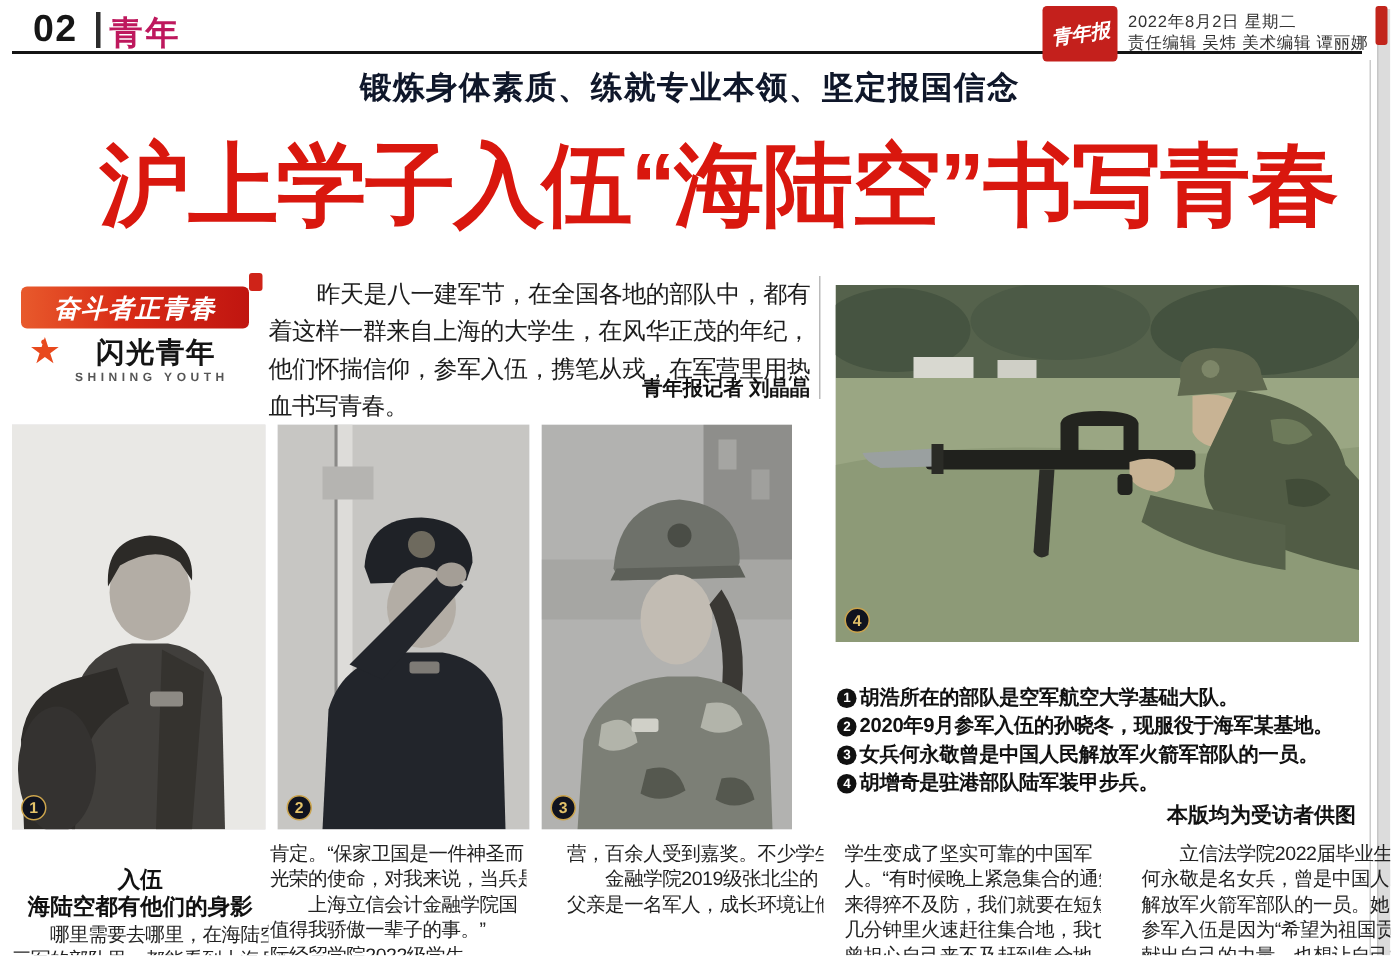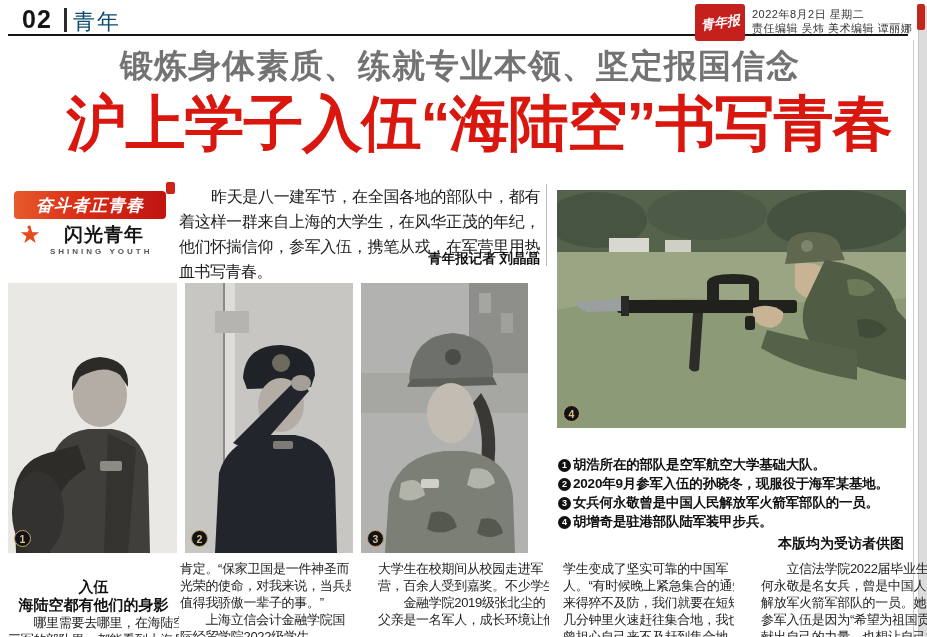--- a/index.html
+++ b/index.html
@@ -10,33 +10,33 @@
   
   .edge-strip { position:absolute; top:6px; right:0; width:9px; height:631px;
     background:#dcdcdc; border-left:1px solid #c6c6c6; }
   .red-tab { position:absolute; top:4px; right:2px; width:8px; height:26px;
     background:#c2251c; border-radius:2px; }
   .right-rule { position:absolute; top:40px; right:13px; width:1px; height:597px; background:#cccccc; }
 
   
   .page-num { position:absolute; left:22px; top:5px; font-size:25px; font-weight:800; color:#161616; letter-spacing:1px;}
   .hdr-divider { position:absolute; left:64px; top:8px; width:3px; height:24px; background:#2b2b2b; }
-  .section-name { position:absolute; left:73px; top:7px; font-size:22px; font-weight:400; color:#0c4a6e; letter-spacing:2px;}
+  .section-name { position:absolute; left:73px; top:7px; font-size:22px; font-weight:700; color:#be185d; letter-spacing:2px;}
   .hdr-rule { position:absolute; left:8px; top:34px; width:900px; height:2px; background:#141414; }
   .masthead { position:absolute; left:695px; top:4px; width:50px; height:37px; background:#c4201c;
     border-radius:3px; color:#fff; display:flex; align-items:center; justify-content:center;
     font-size:13px; font-weight:700; font-style:italic; transform:none; line-height:1.05;
     text-align:center; letter-spacing:0; }
   .masthead span { transform:rotate(-8deg); display:block; }
   .hdr-date { position:absolute; left:752px; top:7px; font-size:11px; color:#333; letter-spacing:0.5px;}
   .hdr-editors { position:absolute; left:752px; top:21px; font-size:11px; color:#333; letter-spacing:0.5px;}
 
   
   .kicker { position:absolute; left:0; top:44px; width:920px; text-align:center;
-    font-size:33px; font-weight:600; color:#737373; letter-spacing:1px; }
+    font-size:21px; font-weight:600; color:#0f172a; letter-spacing:1px; }
   .main-headline { position:absolute; left:16px; top:84px; width:926px; text-align:center;
     font-size:60px; font-weight:900; color:#d9170e; letter-spacing:-1px; white-space:nowrap; }
 
   
   .brand-banner { position:absolute; left:14px; top:191px; width:152px; height:28px;
     background:linear-gradient(90deg,#e85a2c 0%,#d92c16 45%,#c01510 100%);
     border-radius:4px; color:#fff; display:flex; align-items:center; justify-content:center;
     font-size:17px; font-weight:800; font-style:italic; letter-spacing:1px; }
   .brand-row { position:absolute; left:16px; top:221px; width:150px; display:flex; align-items:center; }
   .star-icon { width:28px; height:28px; color:#e8491d; font-size:24px; line-height:28px; text-align:center; position:relative;}
@@ -202,27 +202,26 @@
     <div class="col1-pad"></div>
     <div class="subhead">入伍</div>
     <div class="subhead">海陆空都有他们的身影</div>
     <div class="line">　　哪里需要去哪里，在海陆空</div>
     <div class="line">三军的部队里，都能看到上海兵</div>
   </div>
 
   <div class="col" style="left:180px;">
     <div class="line">肯定。“保家卫国是一件神圣而</div>
     <div class="line">光荣的使命，对我来说，当兵是</div>
+    <div class="line">　　上海立信会计金融学院国</div>
     <div class="line">值得我骄傲一辈子的事。”</div>
-    <div class="line">　　上海立信会计金融学院国</div>
     <div class="line">际经贸学院2022级学生</div>
   </div>
 
   <div class="col" style="left:378px;">
-    <div class="line">大学生在校期间从校园走进军</div>
     <div class="line">营，百余人受到嘉奖。不少学生</div>
     <div class="line">　　金融学院2019级张北尘的</div>
     <div class="line">父亲是一名军人，成长环境让他</div>
   </div>
 
   <div class="col" style="left:563px;">
     <div class="line">学生变成了坚实可靠的中国军</div>
     <div class="line">人。“有时候晚上紧急集合的通知</div>
     <div class="line">来得猝不及防，我们就要在短短</div>
     <div class="line">几分钟里火速赶往集合地，我也</div>

